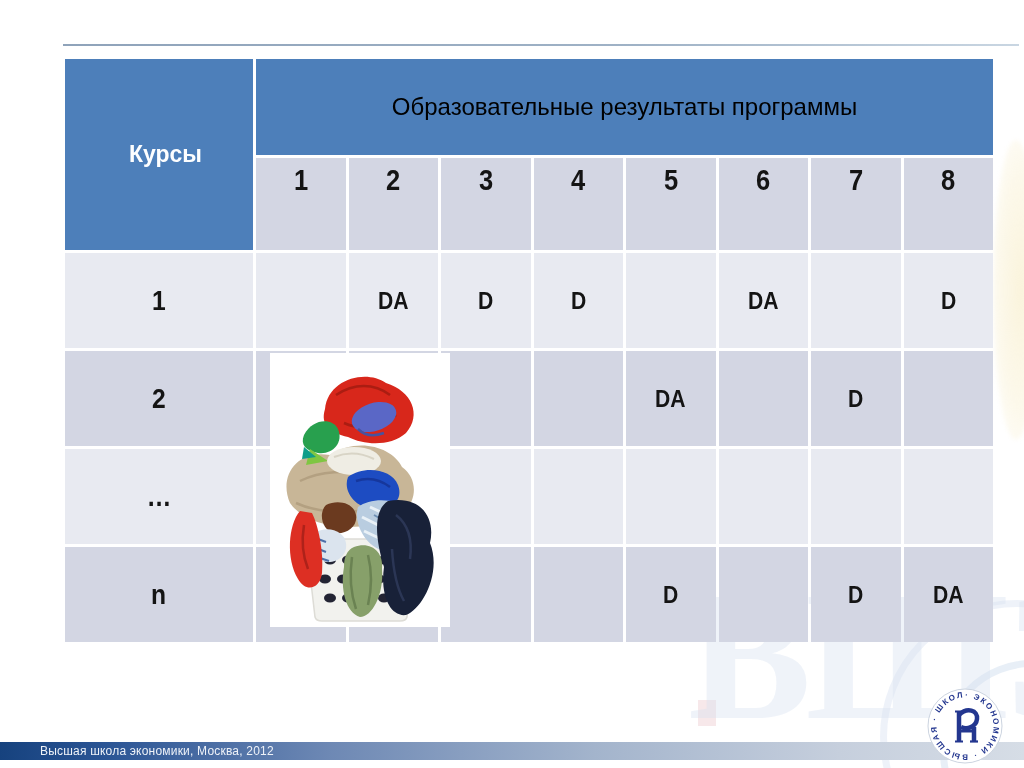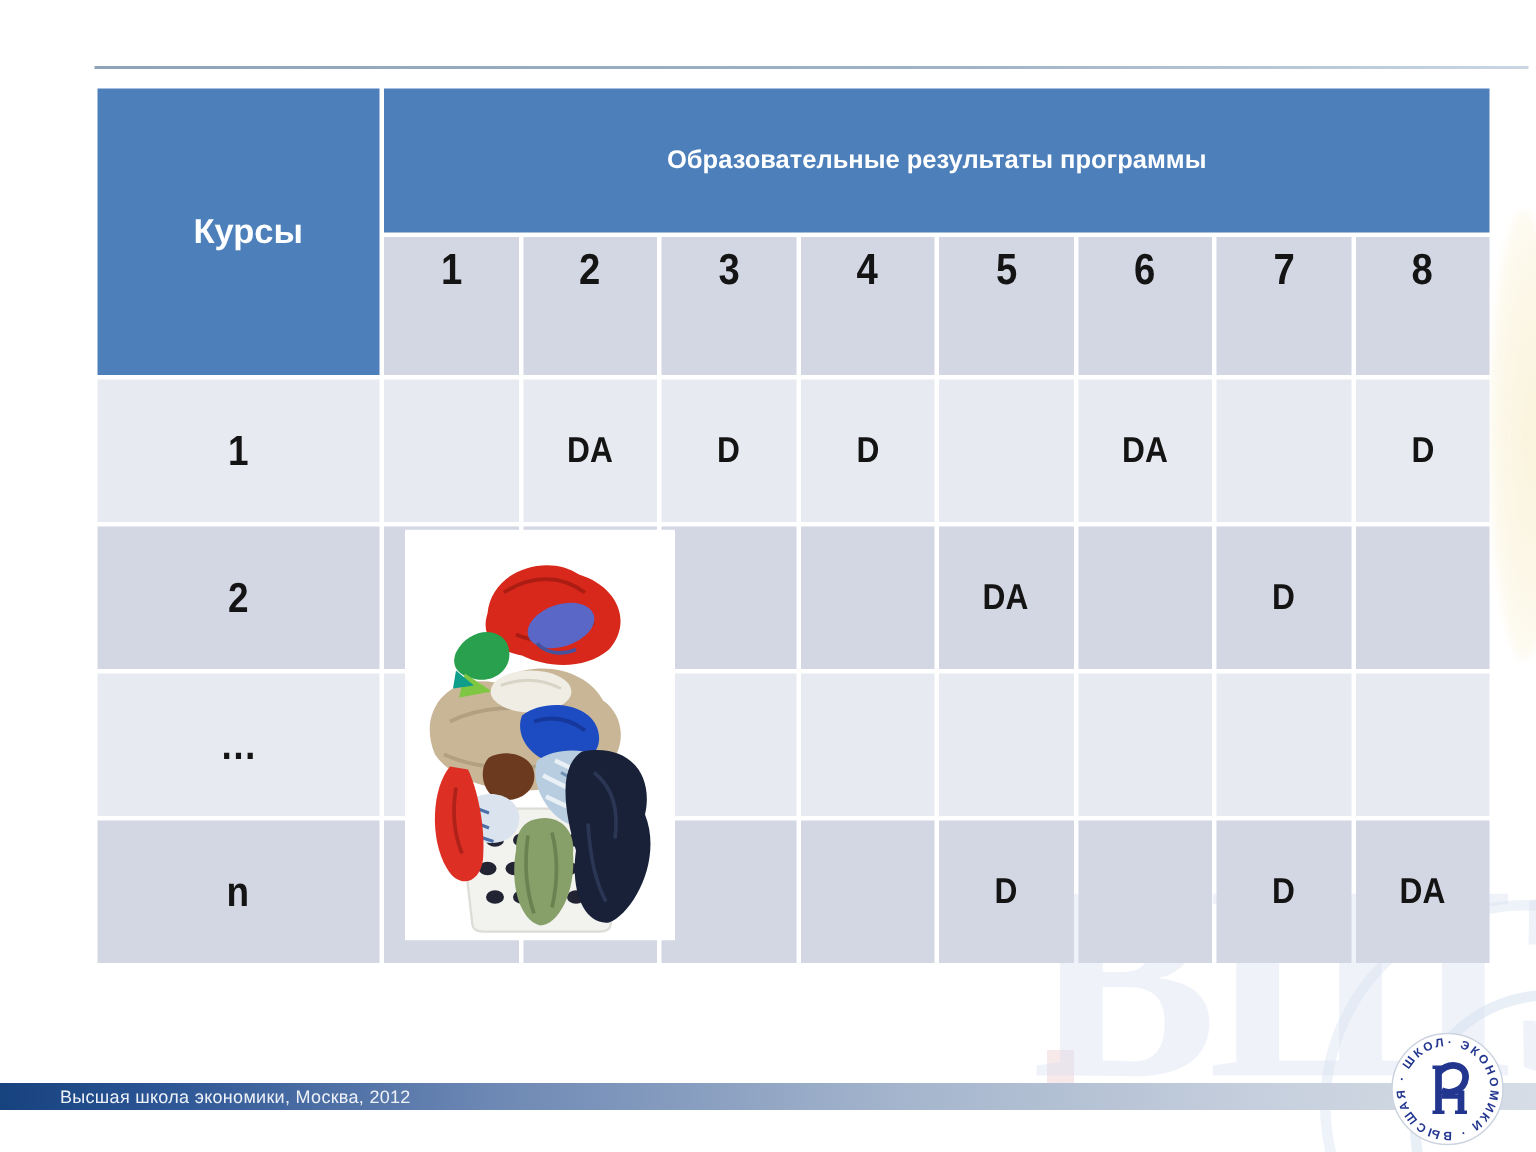--- a/index.html
+++ b/index.html
@@ -33,37 +33,37 @@
   .ptable{
     position:absolute;left:65px;top:59px;width:928px;
     display:grid;grid-template-columns:188px repeat(8,1fr);
     grid-template-rows:96px 92px 95px 95px 95px 95px;gap:3px;
   }
   .cell{display:flex;align-items:center;justify-content:center;color:#141414;}
   .hdr-blue{background:#4d7fba;}
   .corner{grid-column:1;grid-row:1/3;}
   .corner span{color:#fdfeff;font-weight:bold;font-size:23px;margin-left:13px;}
   .toph{grid-column:2/10;grid-row:1;}
-  .toph span{color:#ffffff;font-weight:bold;font-size:17px;}
+  .toph span{color:#000000;font-weight:normal;font-size:24px;}
   .numh{grid-row:2;background:#d3d6e3;align-items:flex-start;padding-top:6px;}
   .numh span,.rowlab span,.dcell span{
     display:inline-block;transform:scaleX(0.88);font-weight:bold;
   }
   .numh span{font-size:29px;}
   .rowlab span{font-size:28px;}
   .dcell span{font-size:24px;font-weight:600;}
   .band-l{background:#e8eaf1;}
   .band-d{background:#d3d6e3;}
 
   
   .laundry{position:absolute;left:270px;top:353px;width:180px;height:274px;}
 
   
   .footer-bar{
-    position:absolute;left:0;top:722px;width:1024px;height:18px;
+    position:absolute;left:0;top:742px;width:1024px;height:18px;
     background:linear-gradient(90deg,#16427e 0%,#2a5494 10%,#6d88b4 32%,#a3b4cc 58%,#c6cfdd 82%,#d6dde6 100%);
     display:flex;align-items:center;
   }
   .footer-bar span{color:#eef2f8;font-size:12px;margin-left:40px;letter-spacing:0.2px;}
 
   .hse-logo{position:absolute;left:926px;top:687px;width:78px;height:78px;}
 </style>
 </head>
 <body>
 

